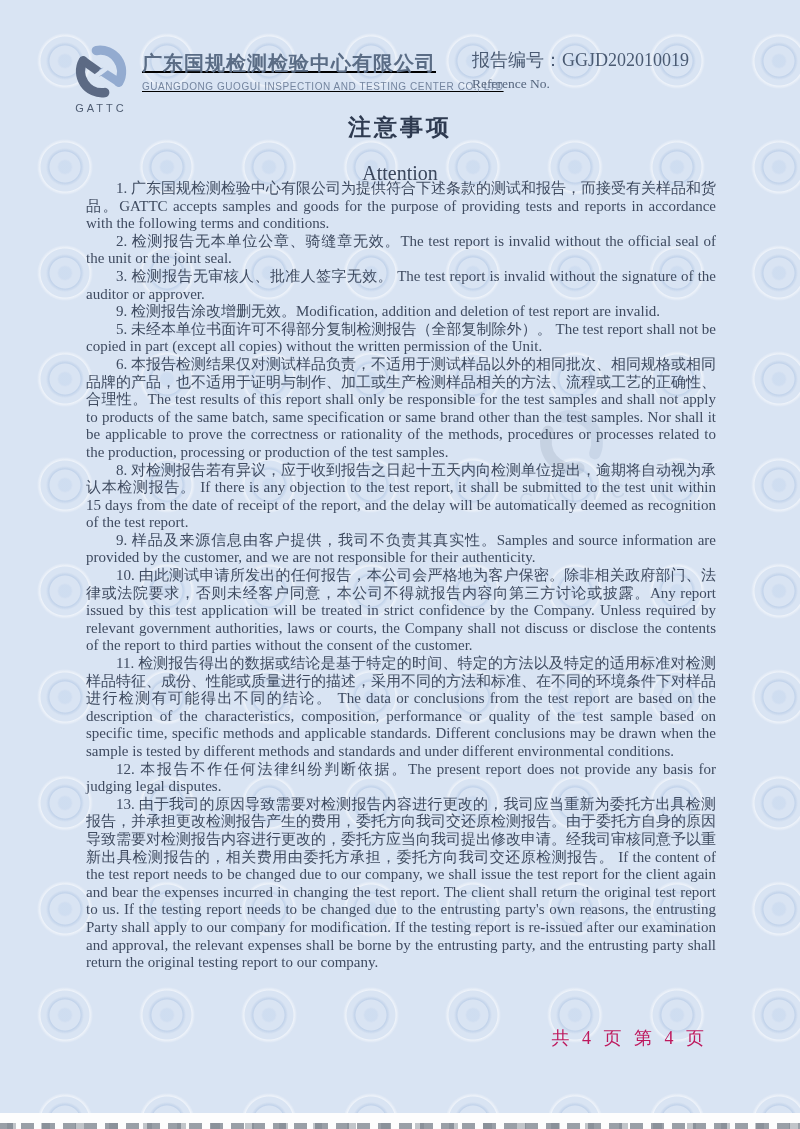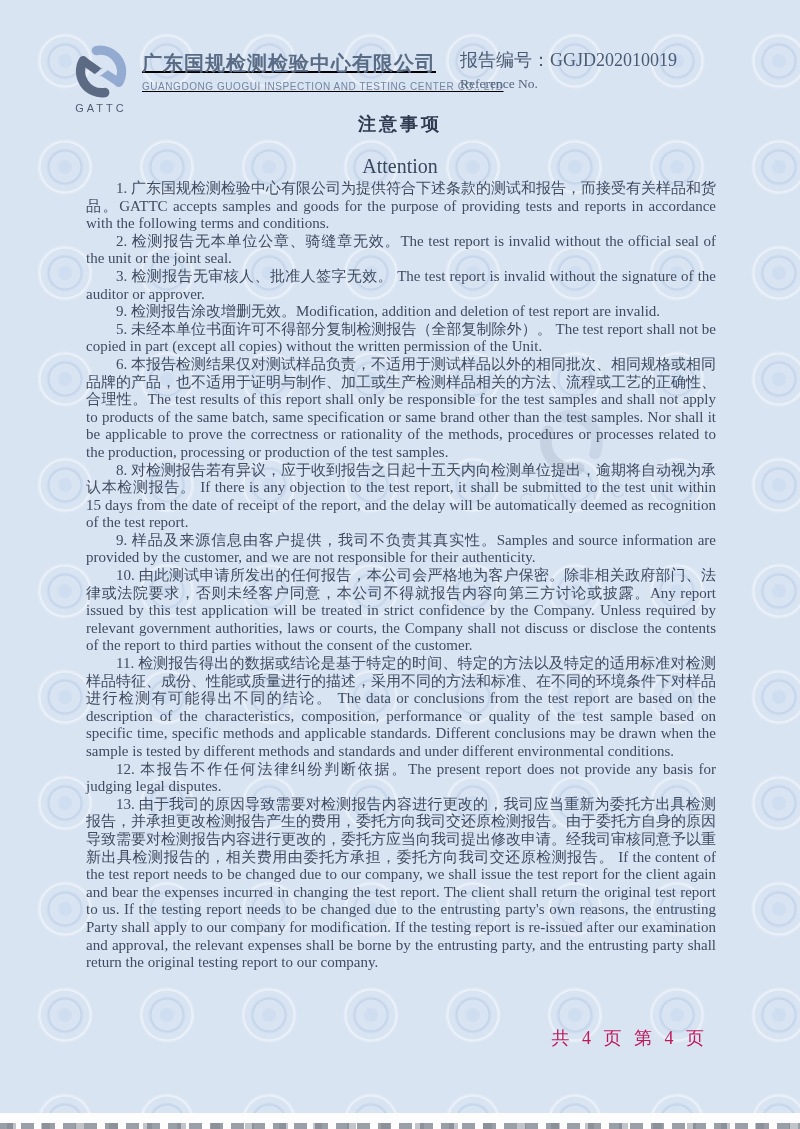--- a/index.html
+++ b/index.html
@@ -18,27 +18,27 @@
   }
   .content{position:absolute;inset:0;}
 
   
   .header{position:absolute;left:60px;top:44px;right:60px;height:70px;}
   .logo-block{position:absolute;left:2px;top:0;width:78px;text-align:center;}
   .logo-acronym{font-family:"Liberation Sans","DejaVu Sans",sans-serif;font-size:11px;letter-spacing:3px;color:#4f5d73;margin-top:-2px;}
   .company{position:absolute;left:82px;top:6px;text-decoration:underline;}
   .company-zh{font-family:"Liberation Sans","DejaVu Sans",sans-serif;font-size:20px;font-weight:bold;color:#5a6c85;letter-spacing:1px;}
   .company-en{font-family:"Liberation Sans","DejaVu Sans",sans-serif;font-size:10px;color:#74859f;letter-spacing:0.55px;margin-top:4px;}
-  .refblock{position:absolute;left:400px;top:4px;}
+  .refblock{position:absolute;left:412px;top:4px;}
   .ref-line{font-size:18px;color:#4a5a72;}
   .ref-sub{font-size:13.5px;color:#55657d;margin-top:4px;}
 
   
   .title-wrap{position:absolute;left:0;right:0;top:112px;text-align:center;}
-  .title-zh{font-size:18px;font-weight:bold;color:#2e3a50;letter-spacing:3px;}
+  .title-zh{font-size:23px;font-weight:bold;color:#2e3a50;letter-spacing:3px;}
   .title-en{font-size:20px;color:#3a465c;margin-top:19px;}
 
   
   .notices{position:absolute;left:86px;right:84px;top:180px;color:#3f4b60;}
   .notice{margin:0;font-size:15px;line-height:17.6px;text-align:justify;text-indent:2em;}
 
   
   .watermark{position:absolute;left:488px;top:408px;width:170px;text-align:center;opacity:0.14;transform:rotate(-6deg);pointer-events:none;}
   .watermark .wm-text{font-family:"Liberation Sans","DejaVu Sans",sans-serif;font-size:20px;letter-spacing:10px;color:#6d87ab;margin-top:2px;}
 

